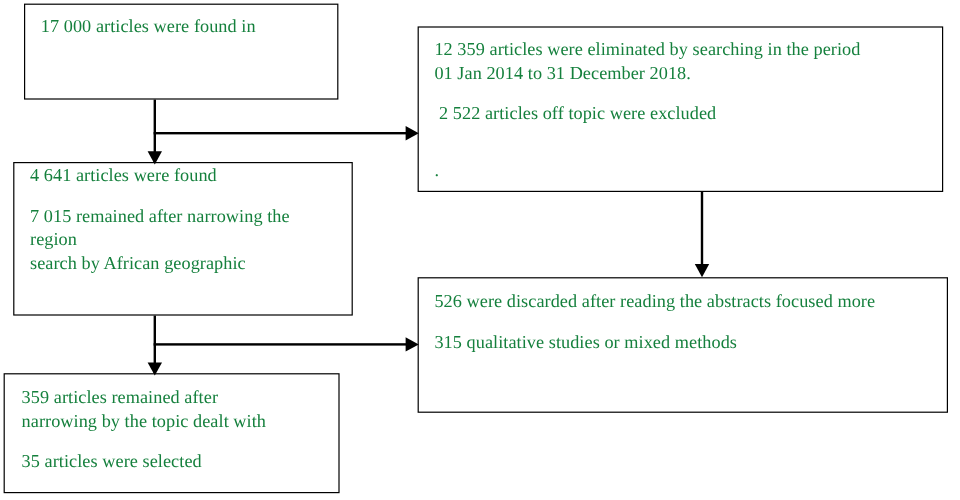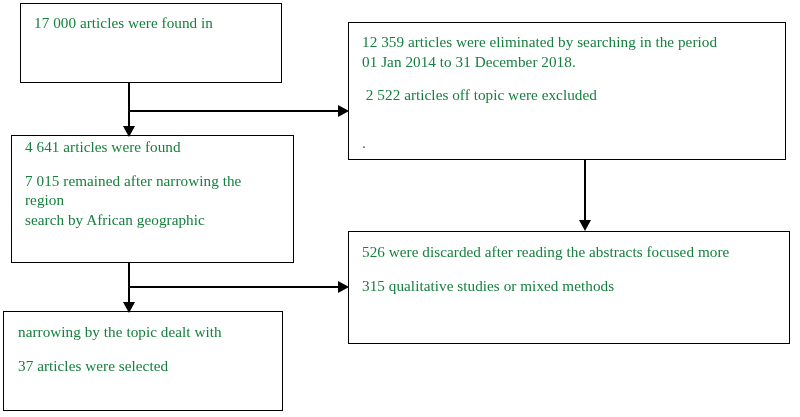--- a/index.html
+++ b/index.html
@@ -93,22 +93,23 @@
 
   <div class="box" style="left:348px; top:231px; width:442px; height:113px;">
     <div class="lines" style="top:10px;">
       <div class="line">526 were discarded after reading the abstracts focused more</div>
       <div class="line gap">315 qualitative studies or mixed methods</div>
     </div>
   </div>
 
   <div class="box" style="left:3px; top:311px; width:280px; height:100px;">
     <div class="lines" style="top:10px; left:14px;">
+      <div class="line">359 articles remained after</div>
       <div class="line">narrowing by the topic dealt with</div>
-      <div class="line gap">37 articles were selected</div>
+      <div class="line gap">35 articles were selected</div>
     </div>
   </div>
 
   <div class="connector v-line" style="left:128px; top:83px; height:52px;"></div>
   <div class="arrow-down" style="left:122.5px; top:126px;"></div>
 
   <div class="connector h-line" style="left:128px; top:110px; width:214px;"></div>
   <div class="arrow-right" style="left:338px; top:105px;"></div>
 
   <div class="connector v-line" style="left:128px; top:263px; height:48px;"></div>

